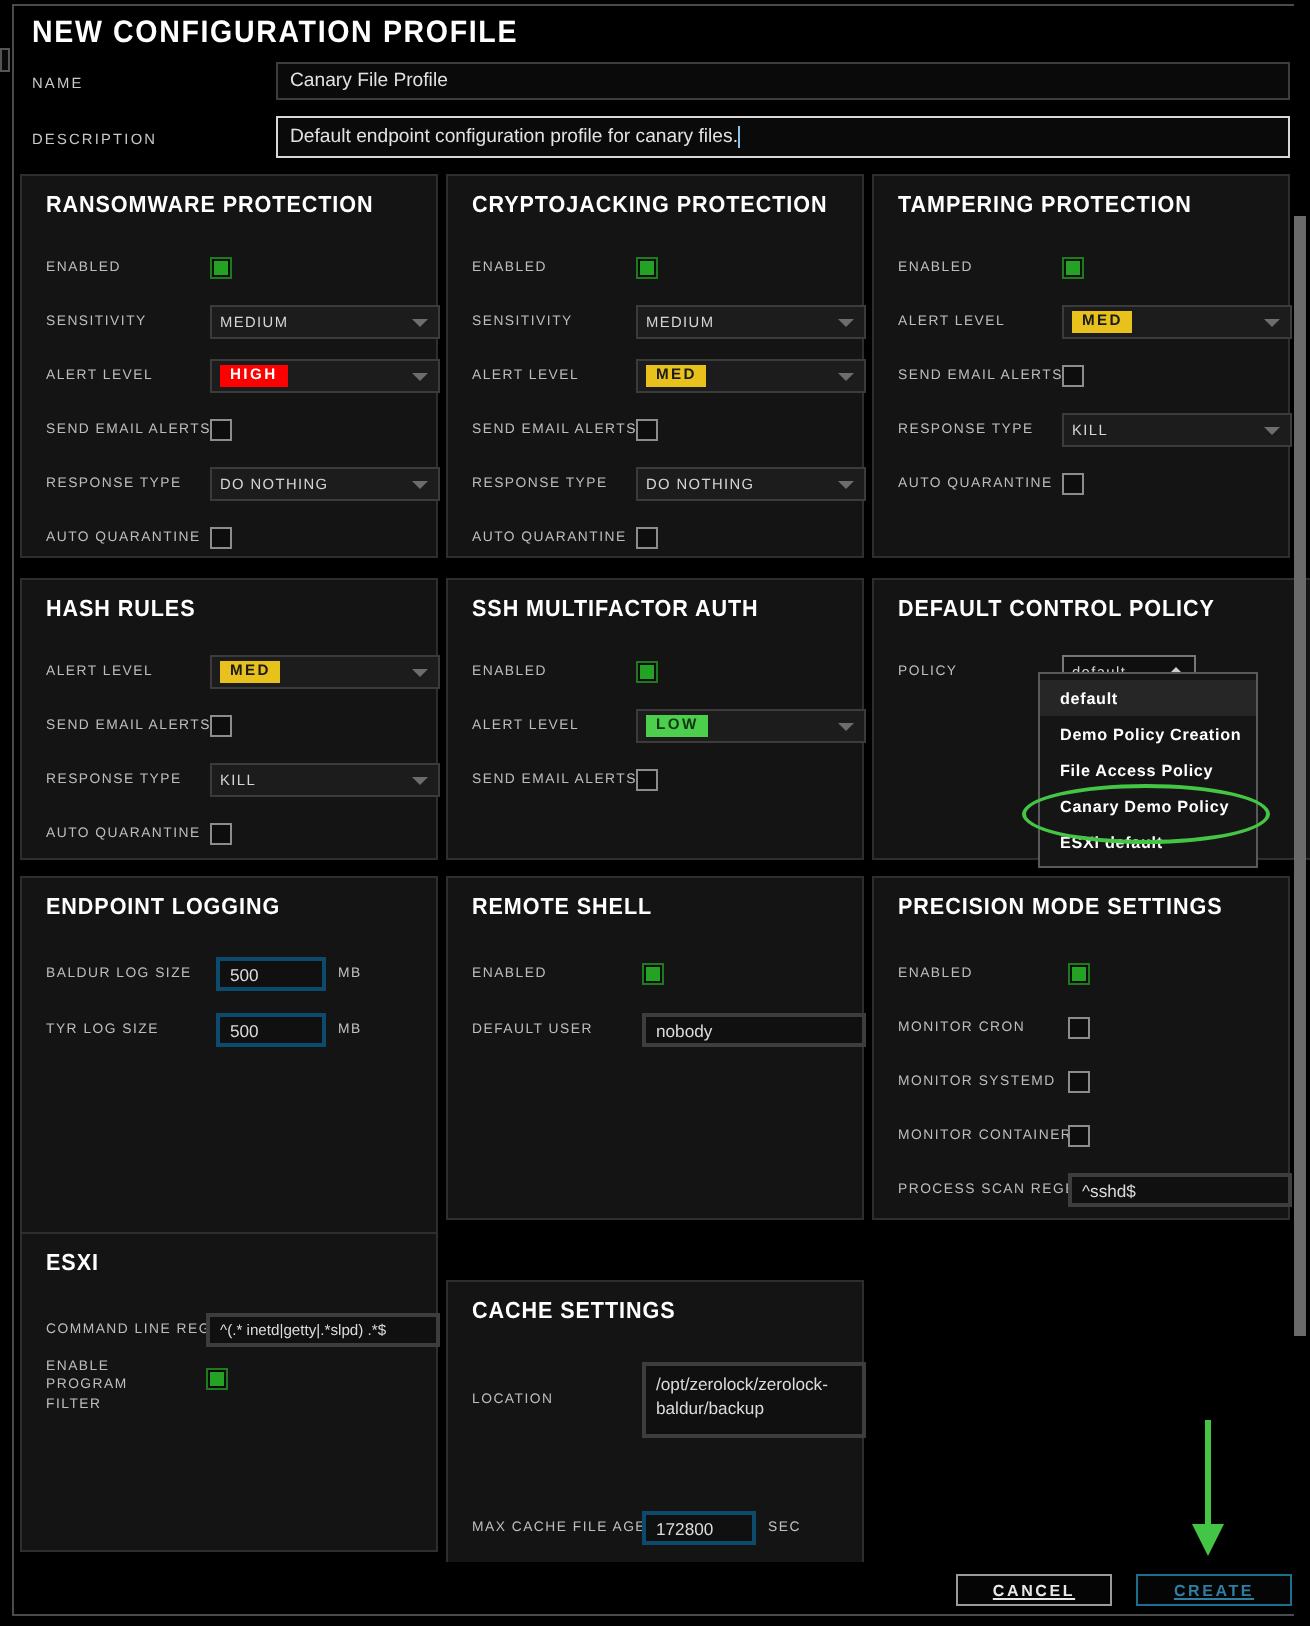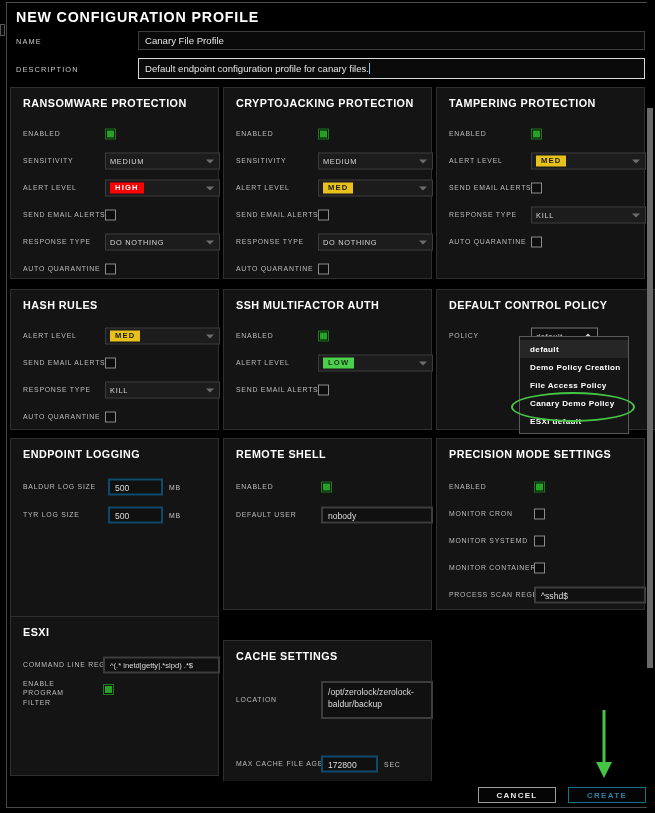--- a/index.html
+++ b/index.html
@@ -206,20 +206,21 @@
     left: 7px; top: 781px; width: 641px; height: 26px;
     background: #000000;
   }
   .btn {
     position: absolute;
     height: 16px;
     display: flex; align-items: center; justify-content: center;
     font-size: 8px;
     letter-spacing: 1.3px;
     font-weight: bold;
+    text-decoration: underline;
   }
   #cancel-button {
     left: 478px; top: 787px; width: 78px;
     border: 1px solid #9a9a9a;
     color: #e8e8e8;
     background: #050505;
   }
   #create-button {
     left: 568px; top: 787px; width: 78px;
     border: 1px solid #1b6e8c;

